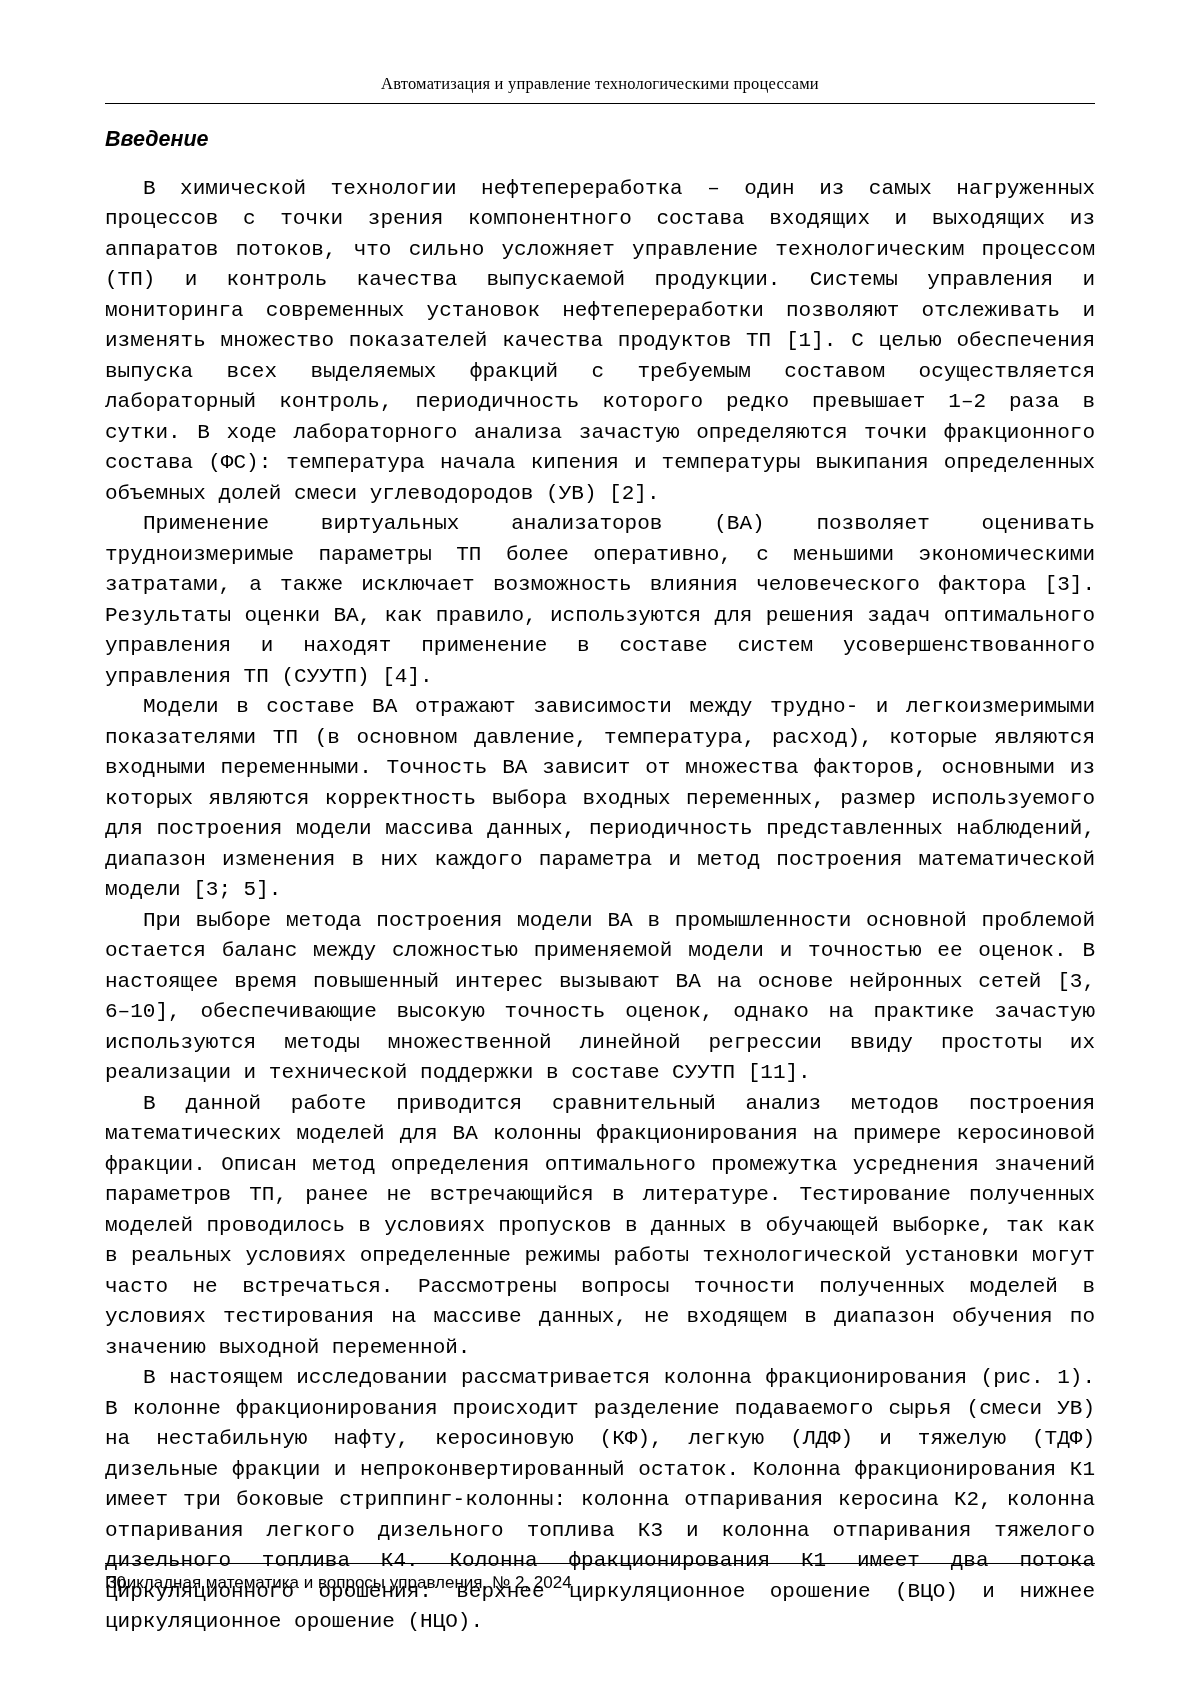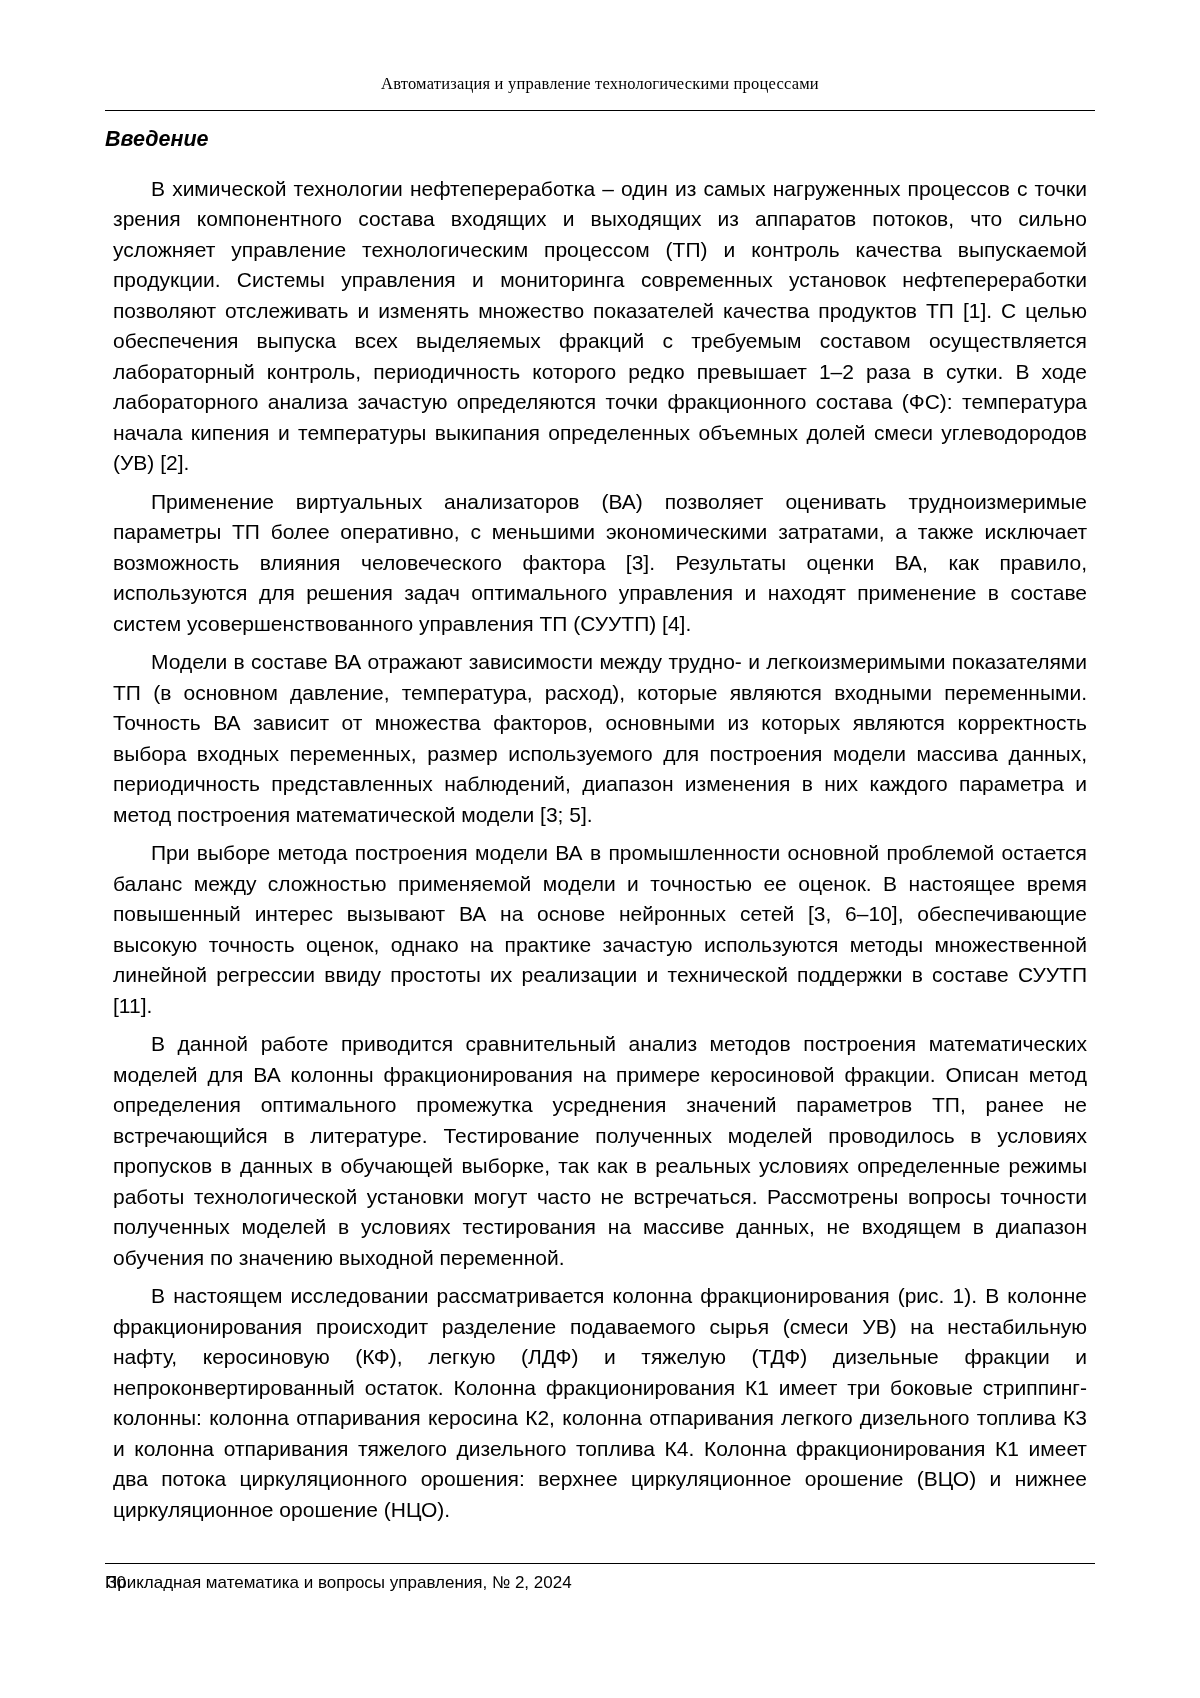--- a/index.html
+++ b/index.html
@@ -16,21 +16,21 @@
     height: 1698px;
     background: #ffffff;
     overflow: hidden;
   }
   .running-head {
     position: absolute;
     top: 0;
     left: 105px;
     right: 105px;
     padding-top: 74px;
-    padding-bottom: 16px;
+    padding-bottom: 9px;
     border-bottom: 1.5px solid #000;
     text-align: center;
     font-family: "Liberation Serif", serif;
     font-size: 16.5px;
     letter-spacing: 0.2px;
   }
   .content {
     position: absolute;
     top: 127px;
     left: 105px;
@@ -41,26 +41,26 @@
     font-size: 21.5px;
     font-weight: bold;
     margin: 0 0 21px 0;
     line-height: 1.2;
     font-style: italic;
   }
   .section-heading.later {
     margin-top: 26px;
   }
   .body-par {
-    font-family: Liberation Sans, sans-serif;
+    font-family: Liberation Mono, monospace;
     font-size: 21px;
     line-height: 30.5px;
     text-align: justify;
     text-indent: 38px;
-    margin: 8px;
+    margin: 0;
     hyphens: auto;
     -webkit-hyphens: auto;
   }
   .footer {
     position: absolute;
     left: 105px;
     right: 105px;
     top: 1563px;
     border-top: 1.5px solid #000;
     padding-top: 9px;

